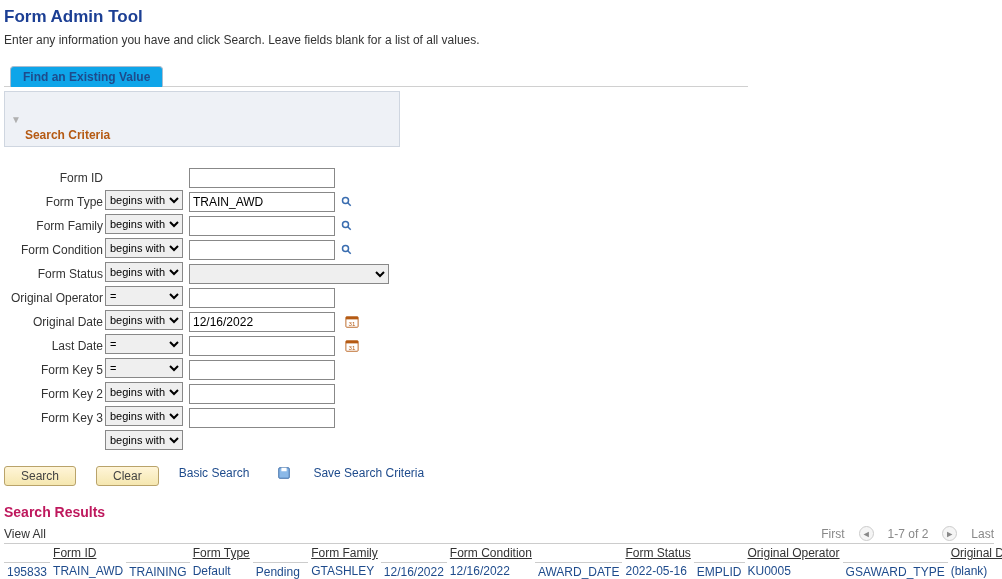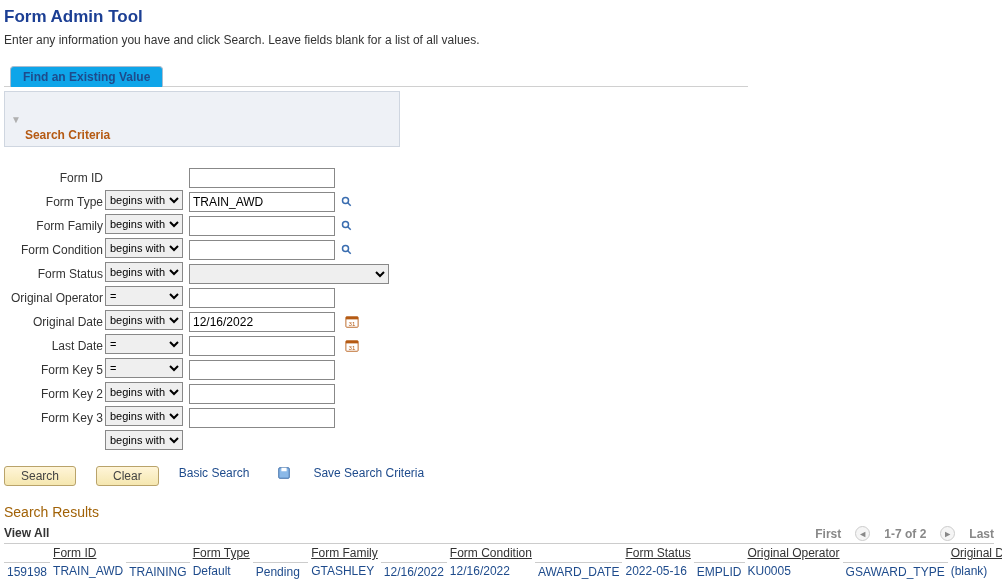--- a/index.html
+++ b/index.html
@@ -135,33 +135,33 @@
   cursor: pointer;
 }
 .link {
   color: #1e4b8c;
   font-size: 12px;
   cursor: pointer;
 }
 .save-link { }
 .save-icon { width: 14px; height: 14px; margin: 0 2px 0 8px; }
 .results-h {
-  color: #a16207;
+  color: #be185d;
   font-size: 14px;
   margin-top: 18px;
   margin-bottom: 6px;
+  font-weight: bold;
 }
 .grid-bar {
   display: flex;
   justify-content: space-between;
-  align-items: flex-start;
+  align-items: flex-end;
   border-bottom: 1px solid #ccc;
   padding-bottom: 2px;
   width: 990px;
-  font-weight: bold;
 }
 .viewall { font-size: 12px; color: #333; }
 .nav-right {
   display: flex;
   align-items: center;
   gap: 14px;
   font-size: 12px;
   color: #1e4b8c;
 }
 .nav-right .disabled { color: #888; }
@@ -355,21 +355,21 @@
         <th>Form Condition</th>
     <td></td>
         <th>Form Status</th>
     <td></td>
         <th>Original Operator</th>
     <td></td>
         <th>Original Date</th>
 
   </tr>
   <tr>
-    <td>159198</td>
+    <td>195833</td>
     <td>TRAIN_AWD</td>
     <td>TRAINING</td>
     <td>Default</td>
     <td>Pending</td>
     <td>GTASHLEY</td>
     <td>12/16/2022</td>
     <td>12/16/2022</td>
     <td>AWARD_DATE</td>
     <td>2022-05-16</td>
     <td>EMPLID</td>

